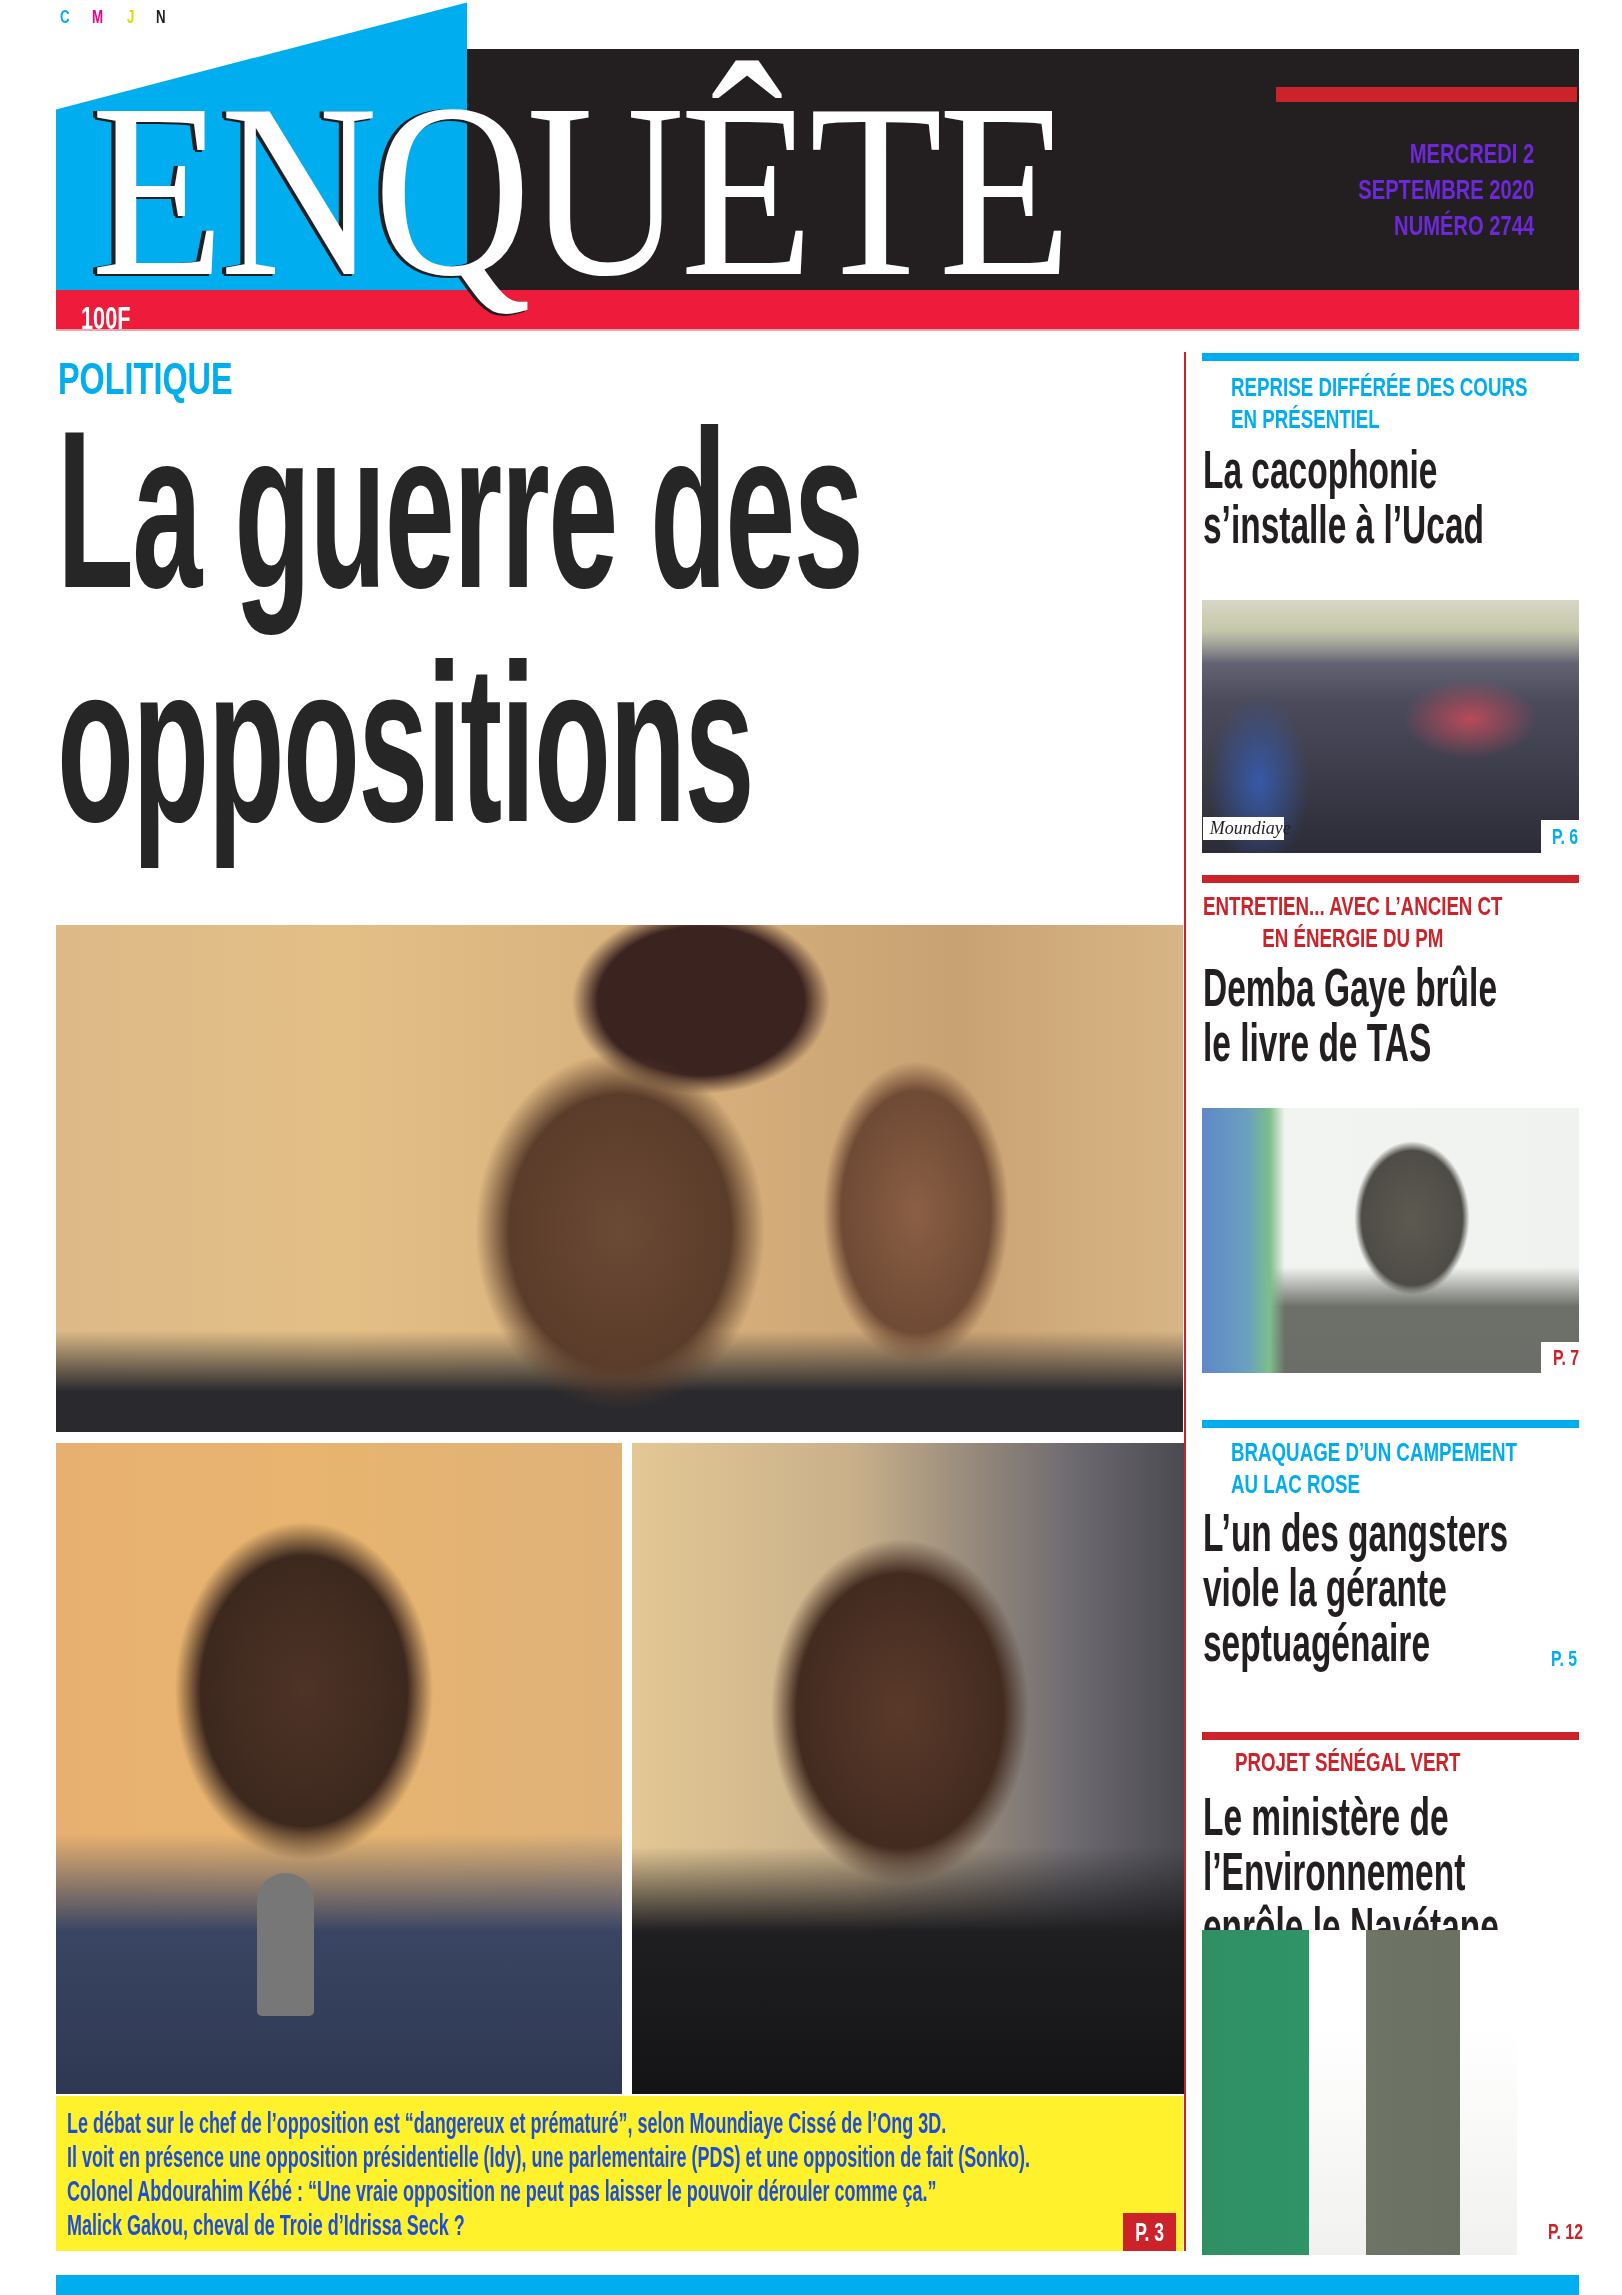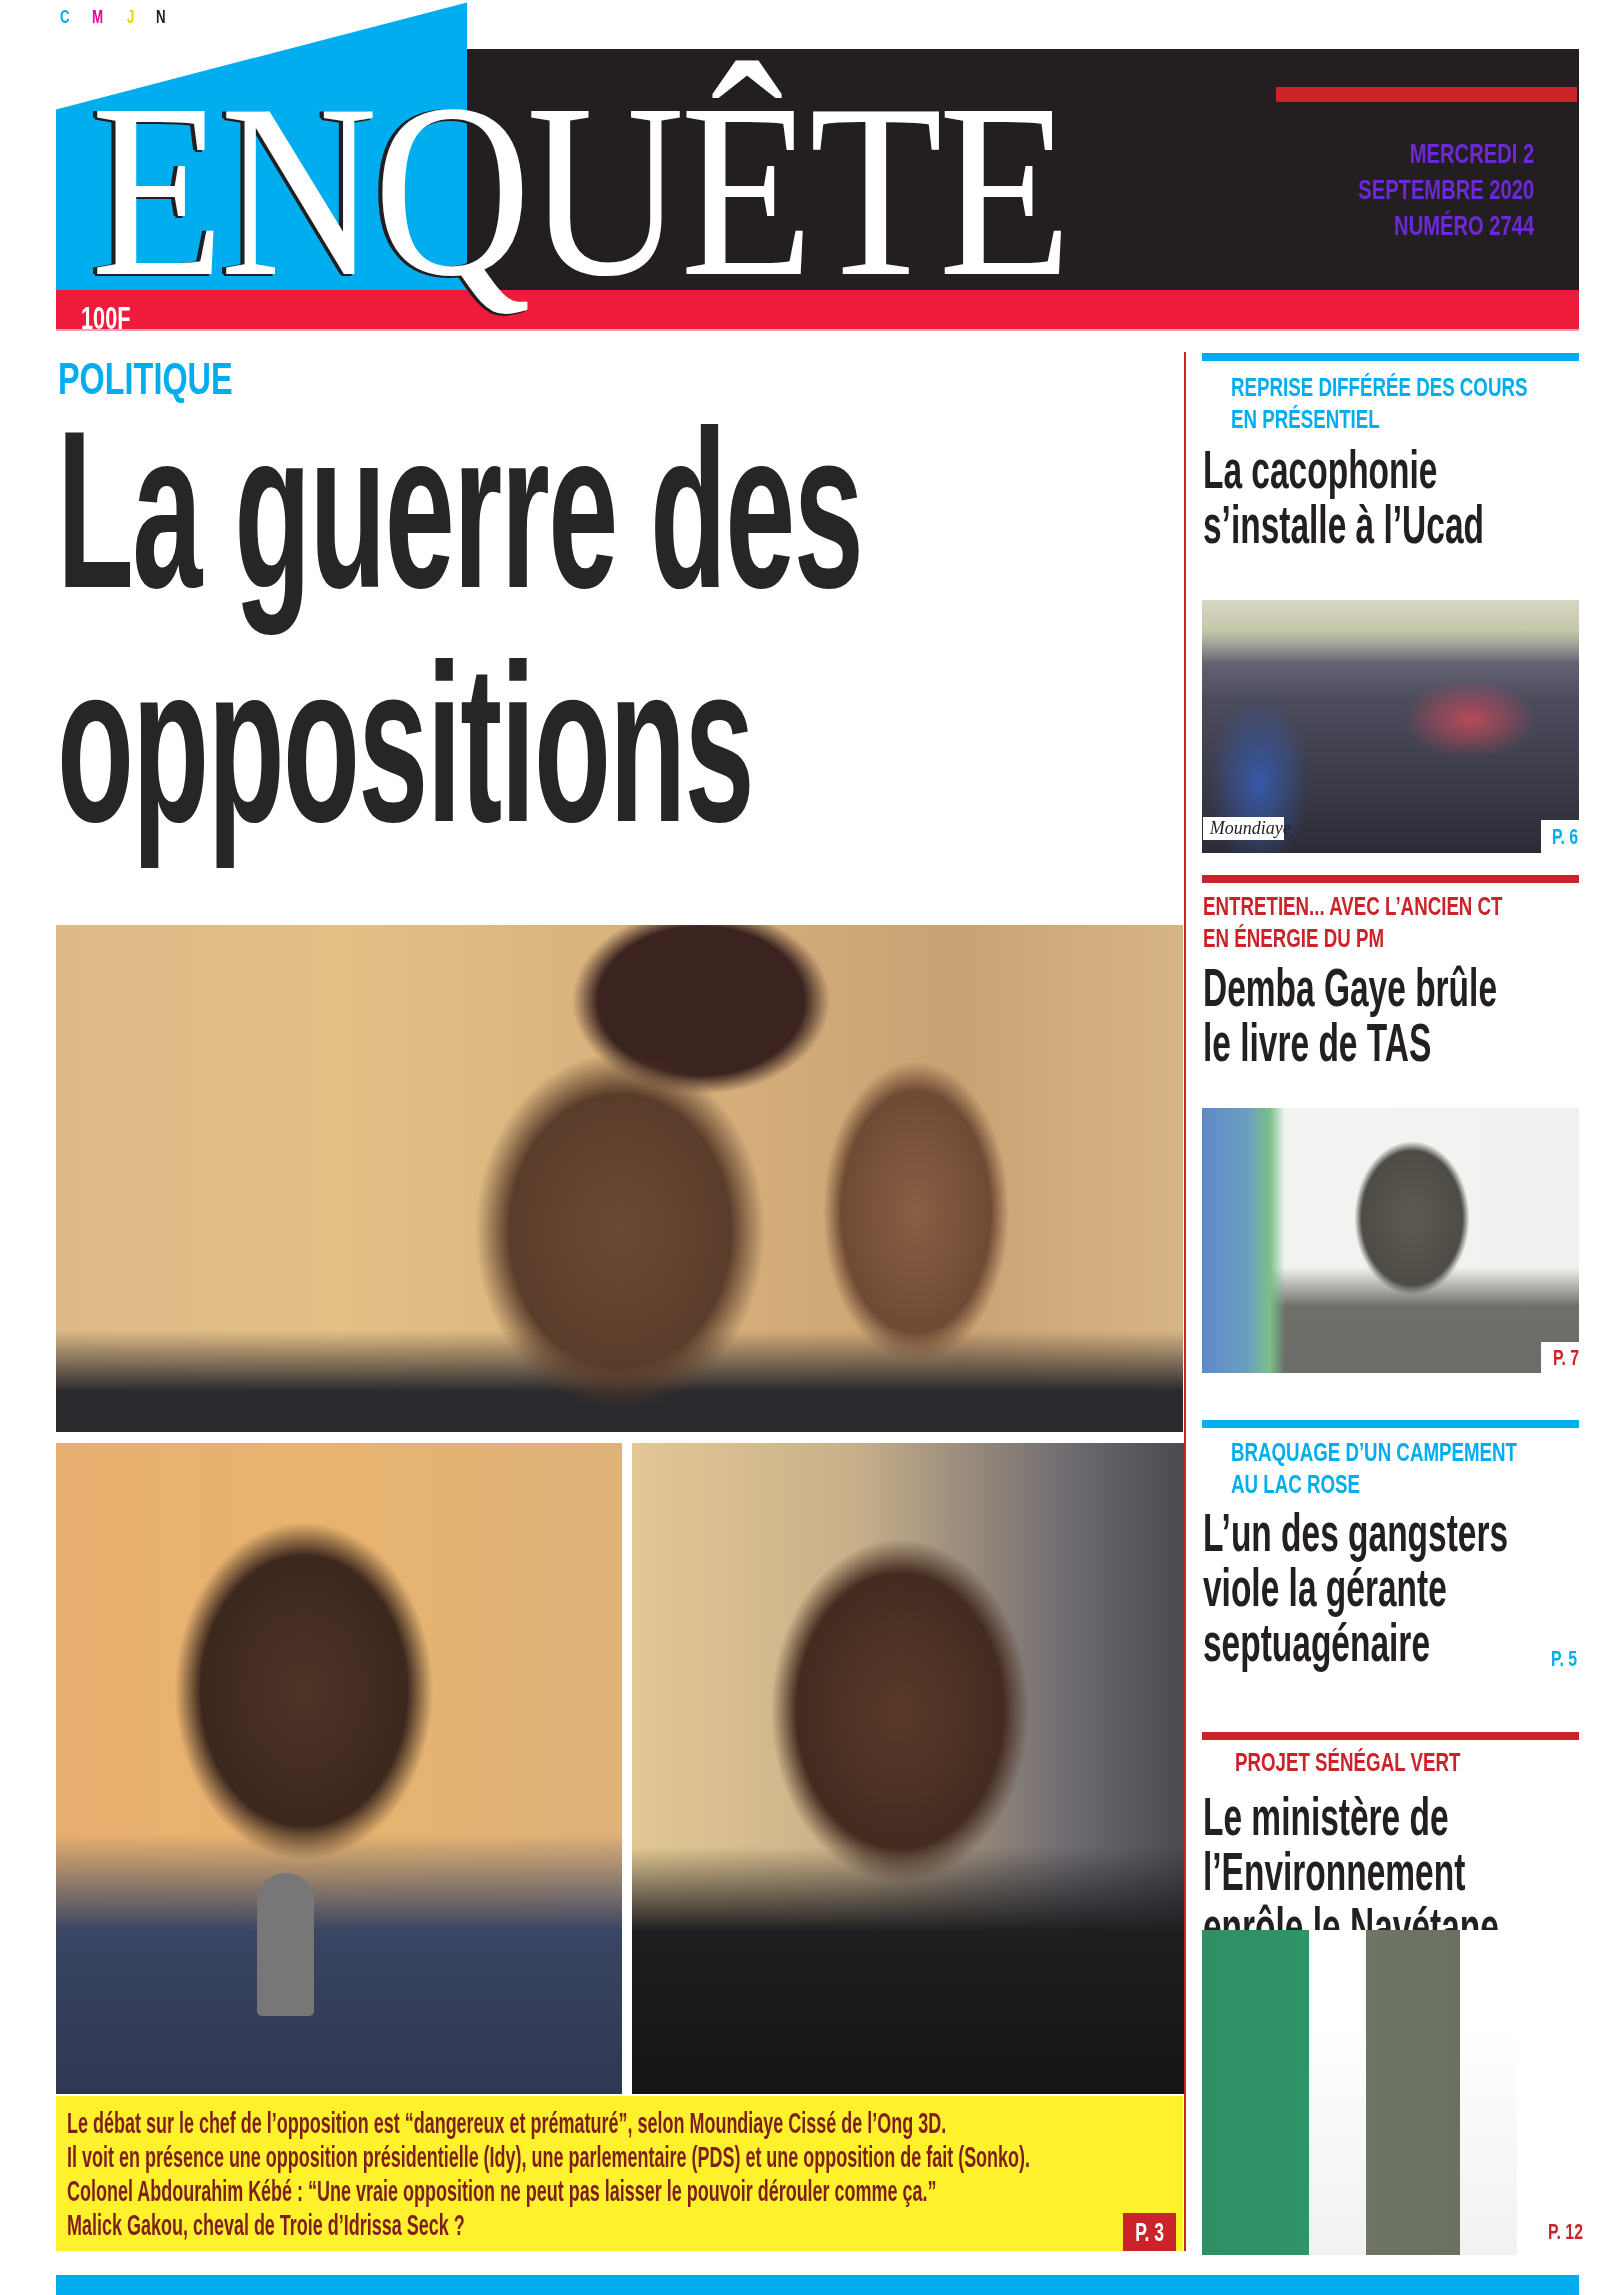--- a/index.html
+++ b/index.html
@@ -50,36 +50,36 @@
        linear-gradient(180deg, rgba(0,0,0,0) 60%, #3a4563 75%, #2e3852 100%),
        linear-gradient(90deg, #e8b070 0%, #e7b46f 50%, #dfb27a 100%); }
   #mic { left:201px; top:430px; width:57px; height:143px; background:#777; border-radius:29px 29px 4.8px 4.8px; }
   #photo-right { left:632px; top:1443px; width:552px; height:651px;
      background:
        radial-gradient(ellipse 172px 229px at 268px 268px, #5a3a2a 0%, #432b20 60%, rgba(0,0,0,0) 75%),
        linear-gradient(180deg, rgba(0,0,0,0) 62%, #1f1f22 75%, #141416 100%),
        linear-gradient(90deg, #e3c894 0%, #c9b08a 40%, #6d6a70 80%, #4a4a50 100%); }
 
   #caption-box { left:56px; top:2096px; width:1127px; height:155px; background:#fff22d; }
-  #caption-text { left:67px; top:2106px; font-weight:bold; font-size:29px; line-height:34px; color:#7f1d1d; }
+  #caption-text { left:67px; top:2106px; font-weight:bold; font-size:29px; line-height:34px; color:#1d4ed8; }
   #caption-text div { transform:scaleX(0.62); transform-origin:left; white-space:nowrap; }
   #caption-page { left:1123px; top:2213px; width:53px; height:38px; background:#cc2229; color:#fff;
                   font-weight:bold; font-size:25px; text-align:center; line-height:38px; }
   #caption-page .cond { transform:scaleX(0.7); transform-origin:center; }
 
   #col-divider { left:1184px; top:352px; width:1.9px; height:1899px; background:#cc2229; }
 
   
   .rc-bar { position:absolute; left:1202px; width:377px; height:8px; }
   .rc-bar.blue { background:#00aeef; }
   .rc-bar.red { background:#cc2229; }
   .rc-kicker { position:absolute; left:1203px; font-weight:bold; font-size:26px; line-height:32px; }
   .rc-kicker div { transform:scaleX(0.72); transform-origin:left; white-space:nowrap; }
   .rc-kicker.blue { color:#00aeef;margin-left:28px; }
-  .rc-kicker.red { color:#cc2229; }
+  .rc-kicker.red { color:#cc2229;text-align:center; }
   .rc-title { position:absolute; left:1203px; font-weight:bold; font-size:54px; line-height:55px; color:#231f20; }
   .rc-title div { transform:scaleX(0.62); transform-origin:left; white-space:nowrap; }
   .rc-page { position:absolute; font-weight:bold; font-size:22px; }
   .rc-page .cond { transform:scaleX(0.72); }
   .rc-page.blue { color:#00aeef; }
   .rc-page.red { color:#cc2229; }
 
   #photo-ucad { left:1202px; top:600px; width:377px; height:253px;
      background:
        linear-gradient(180deg, #d8d7c6 0%, #c5c7a9 12%, rgba(0,0,0,0) 25%),

